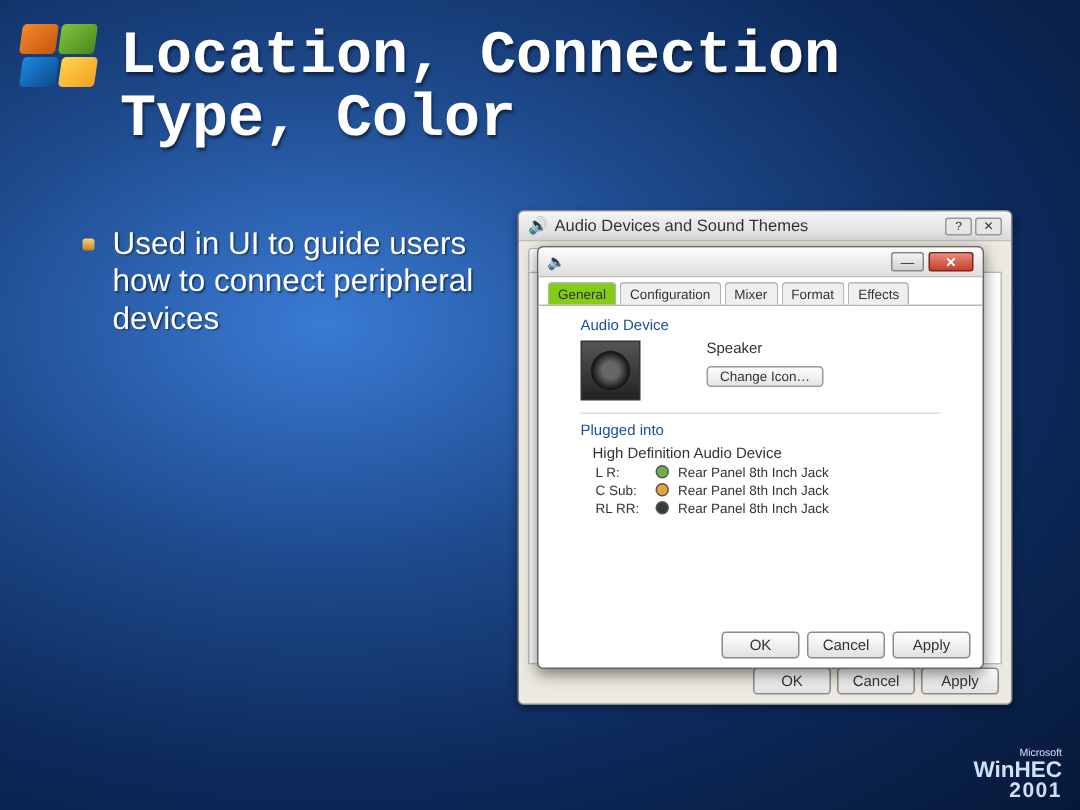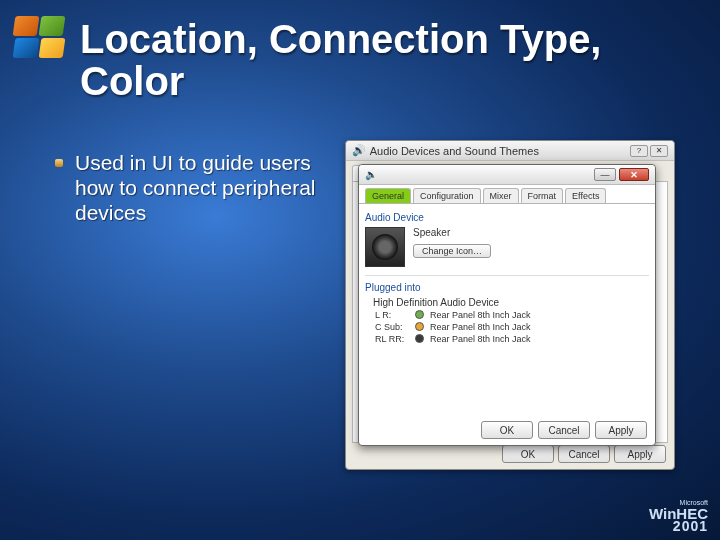--- a/index.html
+++ b/index.html
@@ -12,21 +12,21 @@
   .win-logo { position: absolute; top: 12px; left: 12px; width: 54px; height: 54px; }
   .win-logo .q { position: absolute; width: 24px; height: 20px; border-radius: 3px; transform: skewX(-8deg); }
   .win-logo .q1 { background: linear-gradient(135deg,#f08a2c,#c9560a); top:4px; left:2px; }
   .win-logo .q2 { background: linear-gradient(135deg,#7fc241,#4a8a1a); top:4px; left:28px; }
   .win-logo .q3 { background: linear-gradient(135deg,#1e88e5,#0b4a8a); top:26px; left:2px; }
   .win-logo .q4 { background: linear-gradient(135deg,#ffd54f,#f0a020); top:26px; left:28px; }
   .slide-title {
     position: absolute; top: 18px; left: 80px; right: 20px;
     color: #fff; font-size: 40px; font-weight: 700; line-height: 1.05em;
     text-shadow: 1px 2px 2px rgba(0,0,0,.5);
-    font-family: Liberation Sans, sans-serif;
+    font-family: Liberation Mono, monospace;
   }
   .bullets { position: absolute; top: 150px; left: 55px; width: 275px; color: #fff; font-size: 21px; line-height: 1.2em; text-shadow: 1px 1px 1px rgba(0,0,0,.5); }
   .bullets li { list-style: none; position: relative; margin-bottom: 8px; padding-left: 20px; }
   .bullets li::before { content:""; position:absolute; left:0; top:9px; width:8px; height:8px; background: linear-gradient(#f5d38a,#c0841a); border-radius:2px; }
 
   
   .outer-win { position:absolute; top:140px; left:345px; width:330px; height:330px; background:#ece9e0; border:1px solid #888; border-radius:4px; box-shadow:0 2px 6px rgba(0,0,0,.4); font-size:11px; }
   .outer-win .titlebar { height:20px; background:linear-gradient(#f6f6f6,#d9d9d9); display:flex; align-items:center; padding:0 6px; border-bottom:1px solid #bfbfbf; border-radius:4px 4px 0 0;}
   .outer-win .titlebar .cap { display:flex; align-items:center; gap:4px; color:#333; }
   .outer-win .titlebar .ctrls { margin-left:auto; display:flex; gap:2px; }
@@ -41,26 +41,26 @@
   
   .inner-win { position:absolute; top:164px; left:358px; width:298px; height:282px; background:#fff; border:1px solid #666; border-radius:4px; box-shadow:0 3px 10px rgba(0,0,0,.5); font-size:10px; color:#333;}
   .inner-win .titlebar { height:20px; background:linear-gradient(#fdfdfd,#dedede); border-bottom:1px solid #bbb; display:flex; align-items:center; padding:0 6px; border-radius:4px 4px 0 0;}
   .titlebar .spk-icon { width:12px; height:12px; margin-right:4px; }
   .inner-ctrls { margin-left:auto; display:flex; gap:3px;}
   .min-btn { width:22px; height:13px; background:linear-gradient(#f5f5f5,#d0d0d0); border:1px solid #888; border-radius:2px; display:flex; align-items:center; justify-content:center; font-size:9px;}
   .close-btn { width:30px; height:13px; background:linear-gradient(#e98a7c,#c7402c); border:1px solid #7a2518; border-radius:2px; color:#fff; display:flex; align-items:center; justify-content:center; font-size:9px; font-weight:bold;}
   .inner-tabs { display:flex; padding:3px 6px 0; gap:2px; font-size:9px; }
   .inner-tabs .tab { padding:2px 6px; border:1px solid #b5b5b5; border-bottom:none; background:#efefef; border-radius:3px 3px 0 0; }
   .inner-tabs .tab.active { background:#84cc16; }
-  .inner-body { border-top:1px solid #b5b5b5; padding:6px 6px; }
+  .inner-body { border-top:1px solid #b5b5b5; padding:6px 28px; }
   .section-label { color:#1a4f9c; font-size:10px; margin:2px 0 4px; }
   .device-row { display:flex; align-items:flex-start; gap:8px; margin-bottom:8px; }
   .device-thumb { width:40px; height:40px; background:linear-gradient(#555,#222); position:relative; border:1px solid #333; }
   .device-thumb::after { content:""; position:absolute; inset:6px; border-radius:50%; background:radial-gradient(#666 30%,#111 70%); }
-  .device-info { flex:1; }
+  .device-info { flex:1;margin-left:36px; }
   .small-btn { margin-top:6px; font-size:9px; padding:1px 8px; background:linear-gradient(#fdfdfd,#e4e4e4); border:1px solid #999; border-radius:3px; display:inline-block;}
   .divider { height:1px; background:#ddd; margin:4px 0 6px; }
   .jack-list { margin-left:10px; font-size:9px; }
   .jack-list .row { display:flex; align-items:flex-start; gap:6px; margin:2px 0;}
   .jack-dot { width:9px; height:9px; border-radius:50%; border:1px solid #555; }
   .inner-buttons { position:absolute; bottom:6px; right:8px; display:flex; gap:5px; }
 
   .footer-logo { position:absolute; bottom:8px; right:12px; color:#cfe0f5; font-size:10px; text-align:right; line-height:1.1em; }
   .footer-logo .brand { font-family: "Segoe UI", Arial; }
   .footer-logo .y { font-size:14px; font-weight:600; letter-spacing:1px; }

